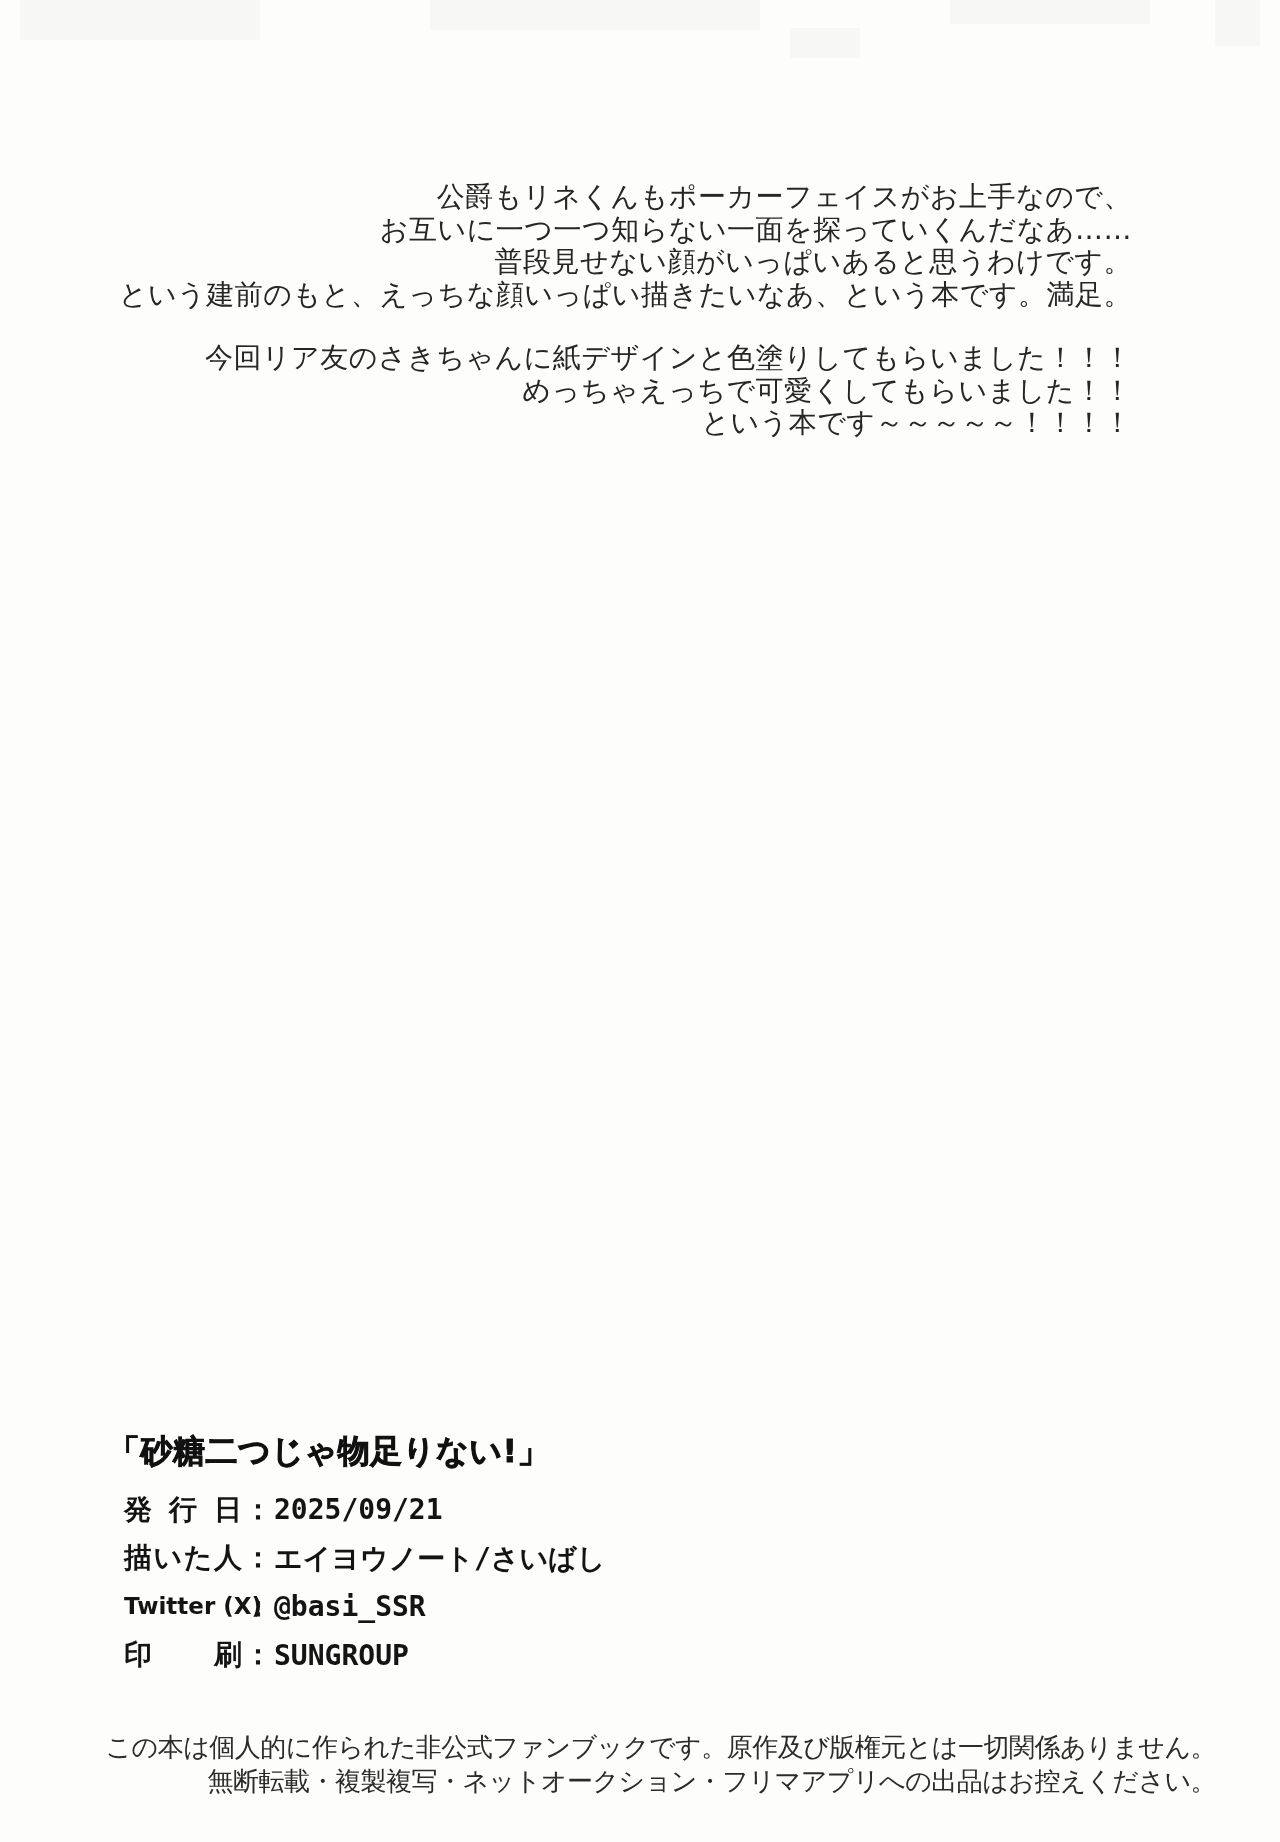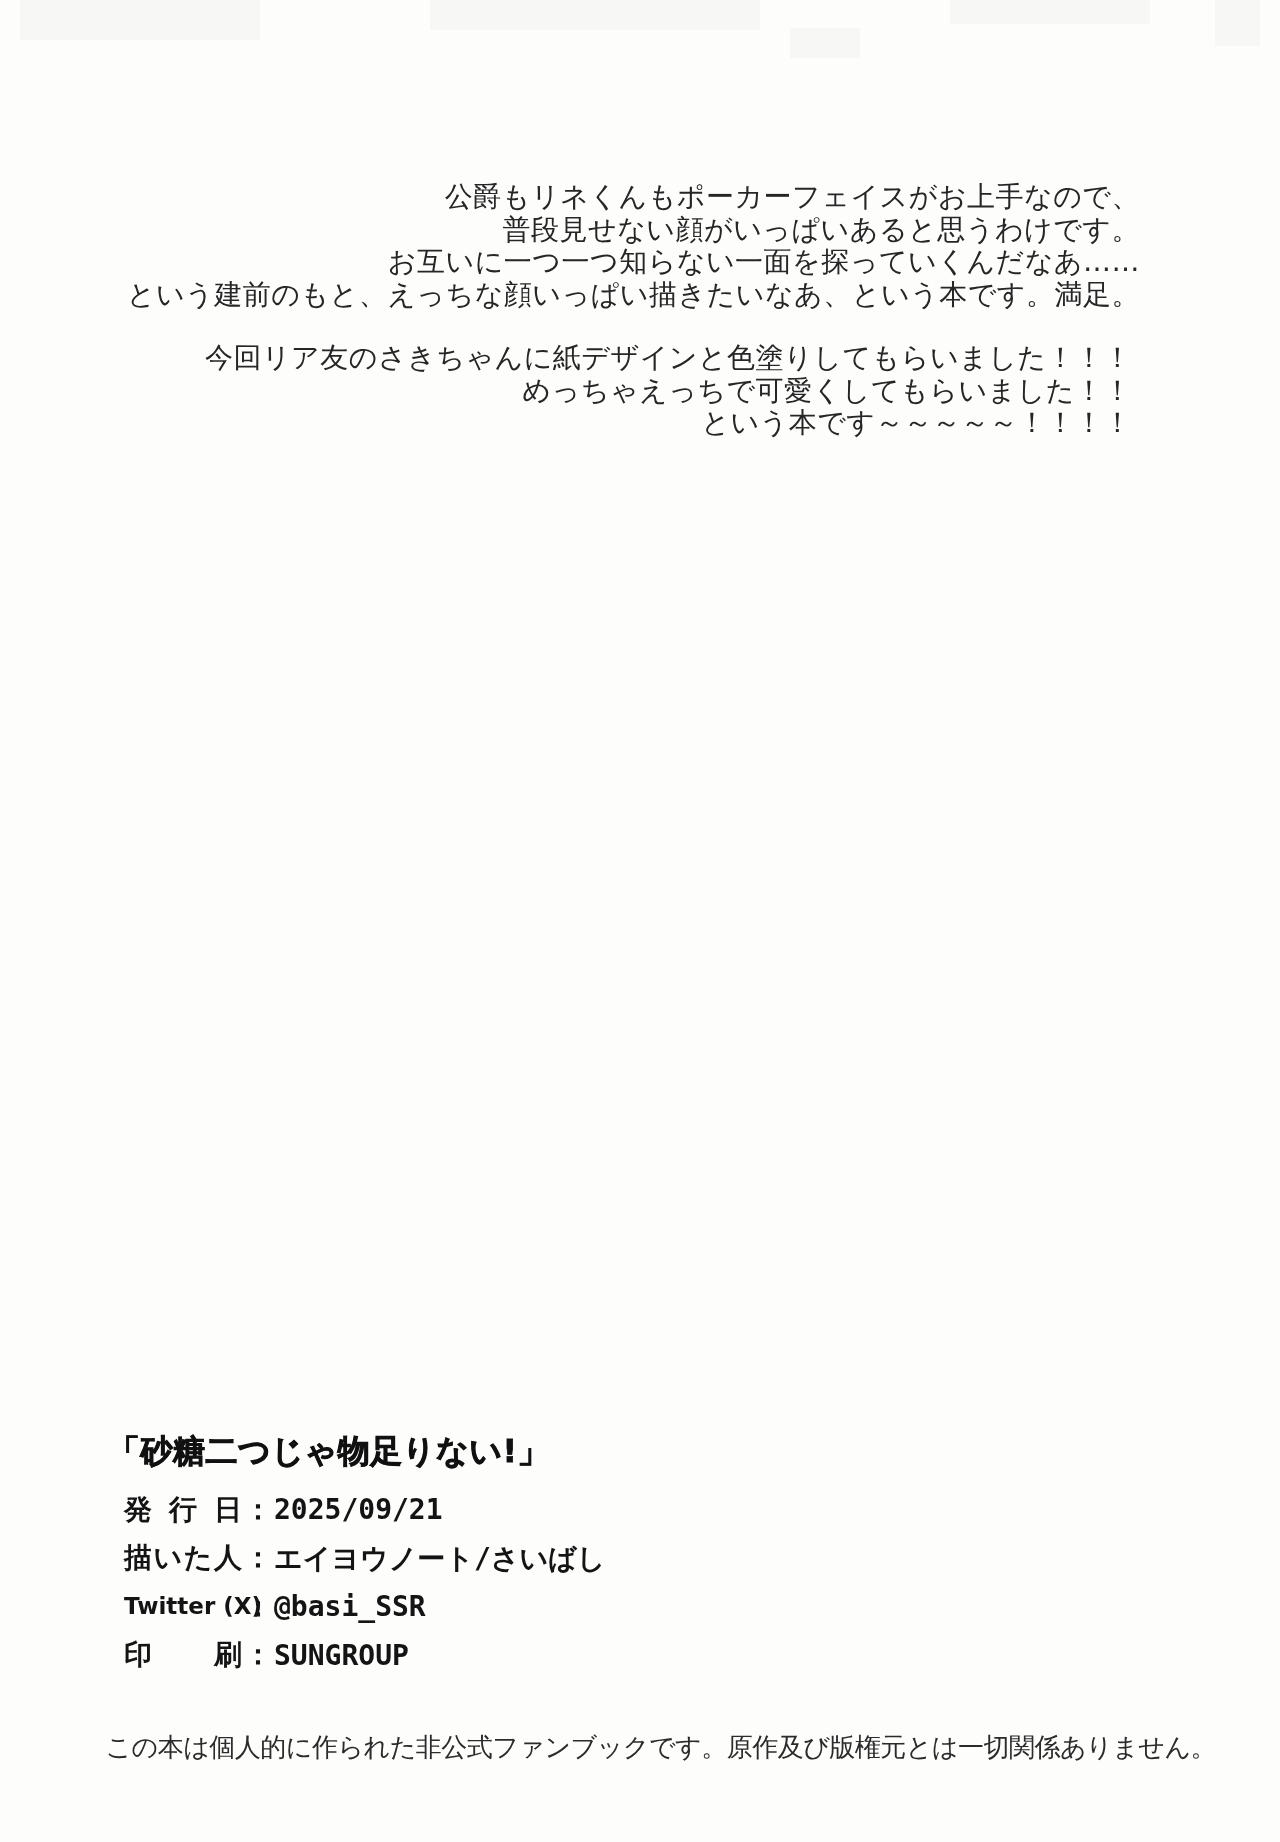--- a/index.html
+++ b/index.html
@@ -27,21 +27,21 @@
   
   .afterword {
     position: absolute;
     text-align: right;
     color: #262626;
     font-size: 28px;
     line-height: 32.5px;
     letter-spacing: 0.5px;
     white-space: nowrap;
   }
-  .afterword-p1 { top: 181px; right: 140px; }
+  .afterword-p1 { top: 181px; right: 148px; }
   .afterword-p2 { top: 342px; right: 148px; margin-left: 23px; }
 
   
   .colophon {
     position: absolute;
     left: 108px;
     top: 1430px;
     color: #141414;
   }
   .colophon-title {
@@ -103,22 +103,22 @@
 <div class="page">
 
   <div class="artifact" style="left:20px;  top:0; width:240px; height:40px;"></div>
   <div class="artifact" style="left:430px; top:0; width:330px; height:30px;"></div>
   <div class="artifact" style="left:950px; top:0; width:200px; height:24px;"></div>
   <div class="artifact" style="left:1215px;top:0; width:45px;  height:46px;"></div>
   <div class="artifact" style="left:790px; top:28px; width:70px; height:30px;"></div>
 
   <div class="afterword afterword-p1">
     <div>公爵もリネくんもポーカーフェイスがお上手なので、</div>
+    <div>お互いに一つ一つ知らない一面を探っていくんだなあ……</div>
     <div>普段見せない顔がいっぱいあると思うわけです。</div>
-    <div>お互いに一つ一つ知らない一面を探っていくんだなあ……</div>
     <div>という建前のもと、えっちな顔いっぱい描きたいなあ、という本です。満足。</div>
   </div>
 
   <div class="afterword afterword-p2">
     <div>今回リア友のさきちゃんに紙デザインと色塗りしてもらいました！！！</div>
     <div>めっちゃえっちで可愛くしてもらいました！！</div>
     <div>という本です～～～～～！！！！</div>
   </div>
 
   <div class="colophon">
@@ -141,15 +141,16 @@
 
       <div class="colophon-row">
         <span class="colophon-label">印刷</span><span class="colophon-colon">：</span><span class="colophon-value">SUNGROUP</span>
       </div>
 
     </div>
   </div>
 
   <div class="disclaimer">
     <div>この本は個人的に作られた非公式ファンブックです。原作及び版権元とは一切関係ありません。</div>
+    <div>無断転載・複製複写・ネットオークション・フリマアプリへの出品はお控えください。</div>
   </div>
 
 </div>
 
 </body></html>

